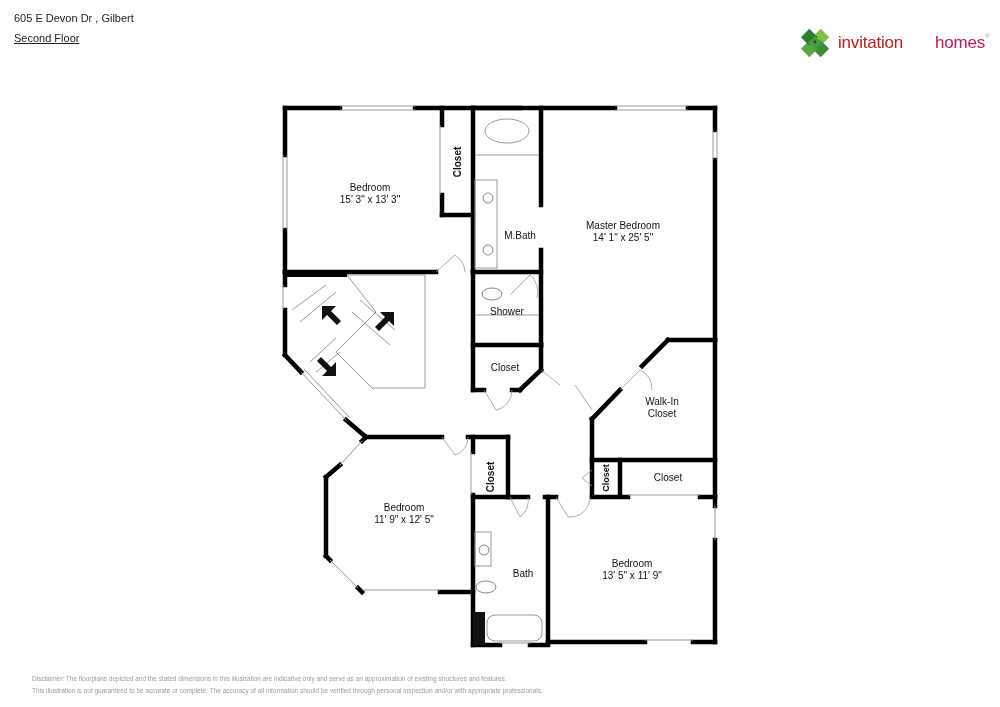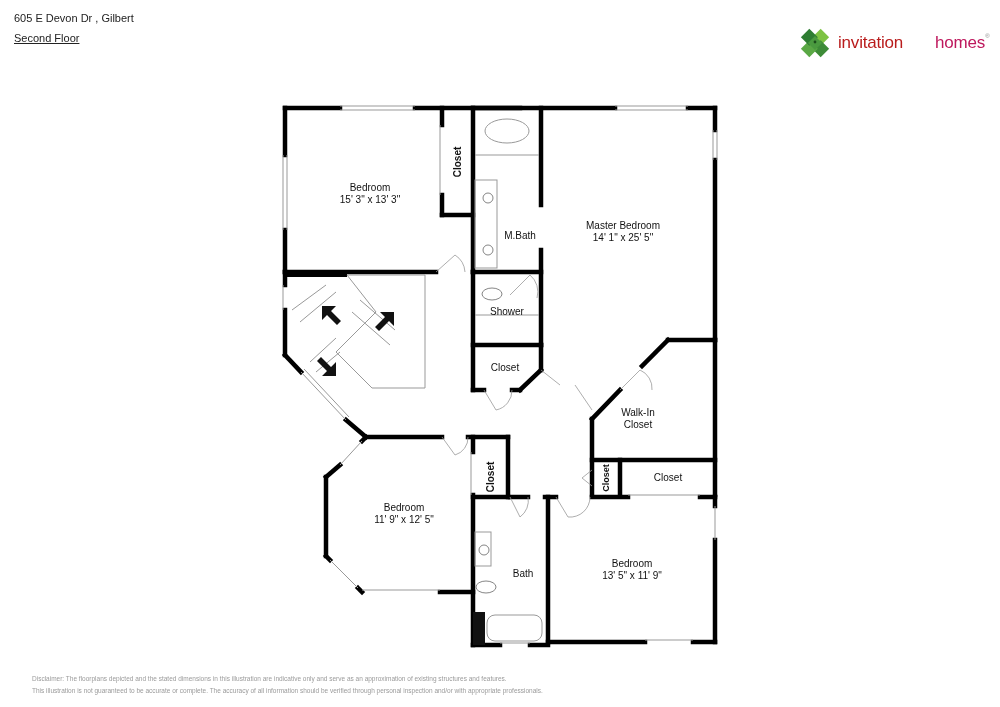--- a/index.html
+++ b/index.html
@@ -199,21 +199,21 @@
 <div class="rl" style="left:623px;top:232px;">
   <span class="n">Master Bedroom</span>
   <span class="d">14' 1" x 25' 5"</span>
 </div>
 <div class="rl" style="left:507px;top:312px;">
     <span class="n">Shower</span>
   </div>
 <div class="rl" style="left:505px;top:368px;">
     <span class="n">Closet</span>
   </div>
-<div class="rl" style="left:638px;top:408px;margin-top:11px;">
+<div class="rl" style="left:662px;top:408px;">
   <span class="n">Walk-In</span>
   <span class="n">Closet</span>
 </div>
 <div class="rl vert" style="left:606px;top:478px;font-size:9px;">Closet</div>
 <div class="rl" style="left:668px;top:478px;">
     <span class="n">Closet</span>
   </div>
 <div class="rl" style="left:404px;top:514px;">
   <span class="n">Bedroom</span>
   <span class="d">11' 9" x 12' 5"</span>

